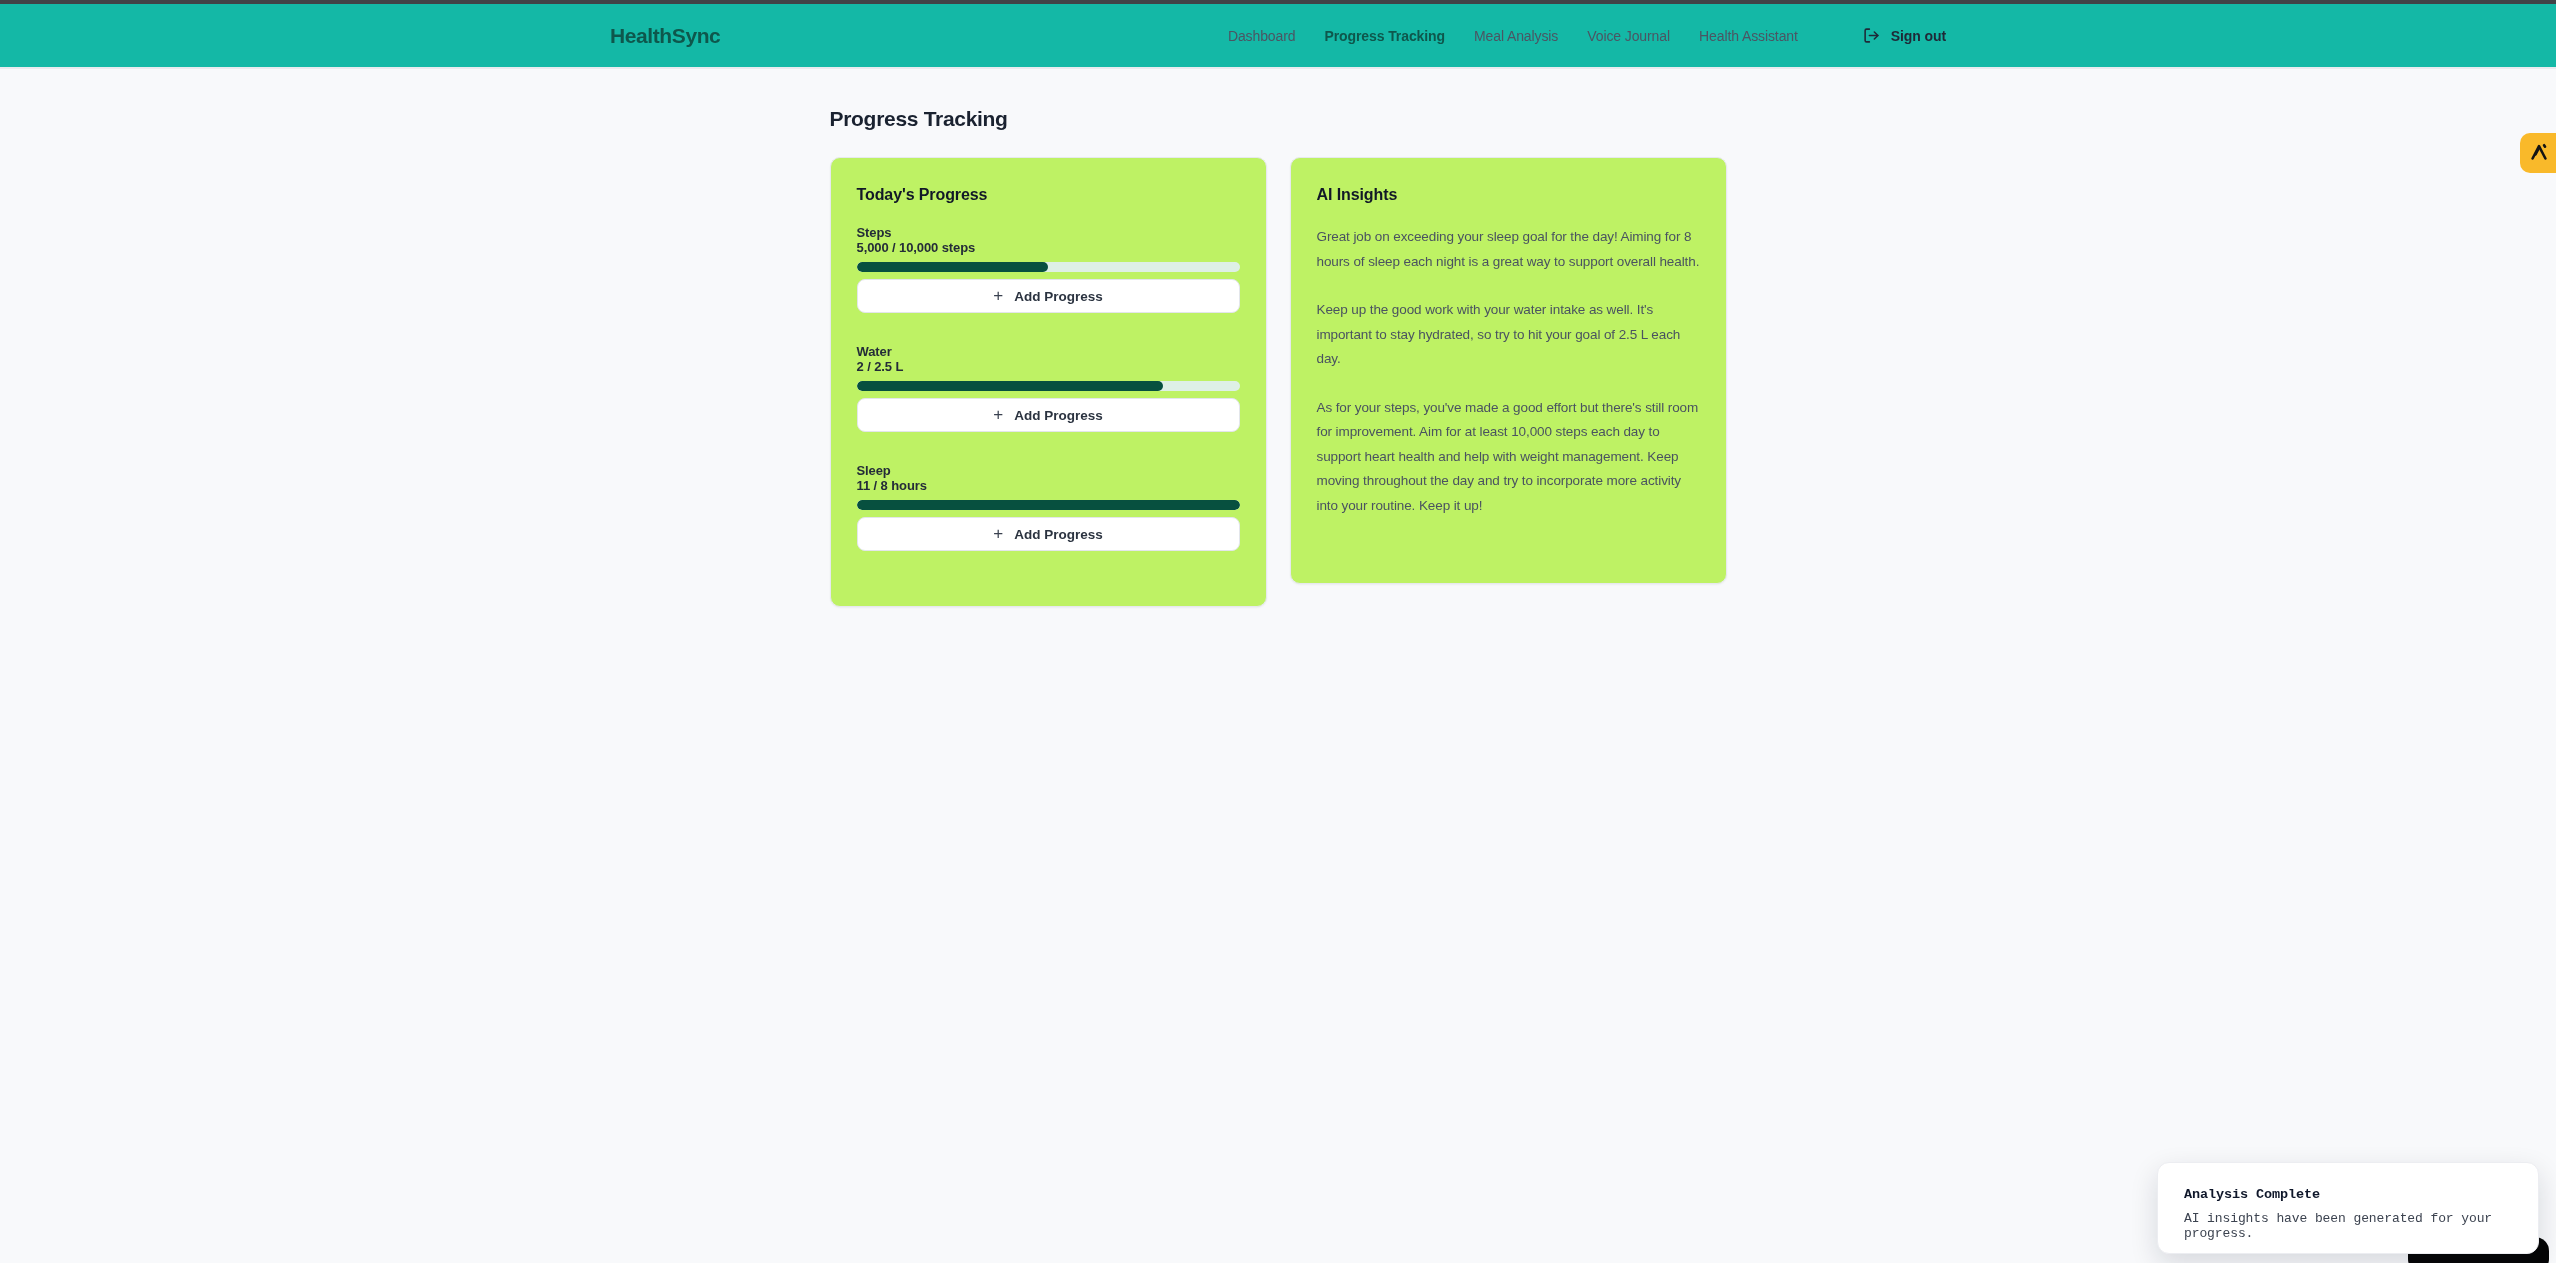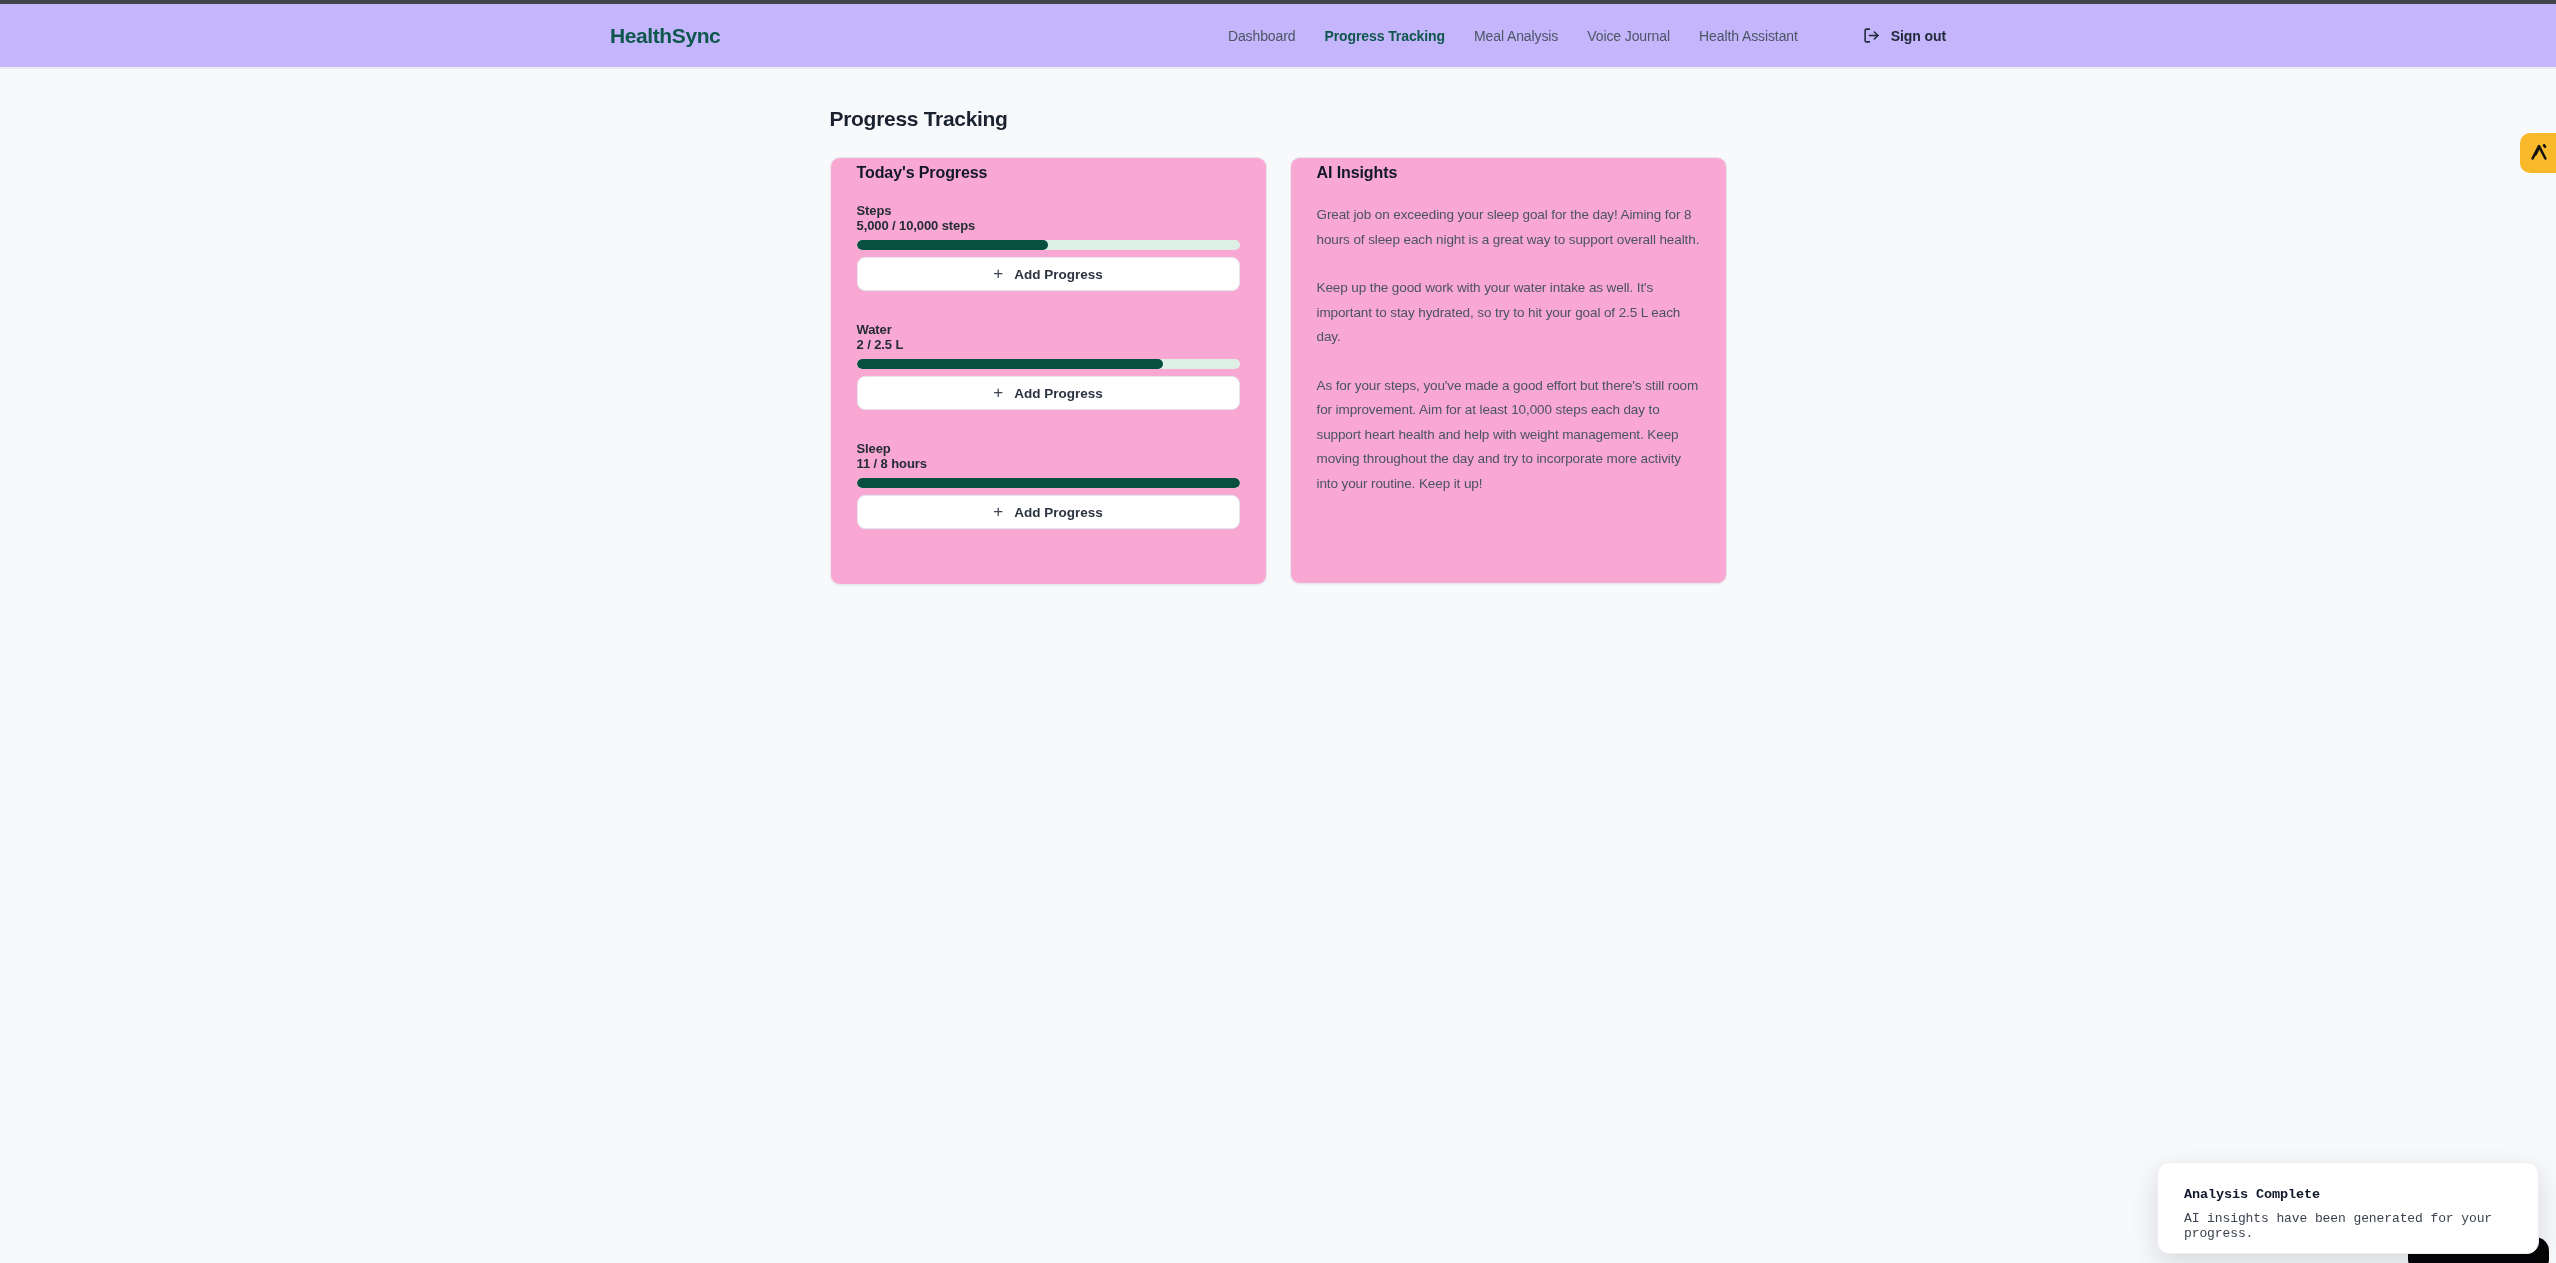--- a/index.html
+++ b/index.html
@@ -9,21 +9,21 @@
     background: #f8f9fb;
     letter-spacing: -0.1px;
     position: relative;
   }
 
   
   .top-strip { height: 4px; background: #414347; width: 100%; }
 
   
   .header {
-    background: #c4b5fd;
+    background: #14b8a6;
     height: 65px;
     border-bottom: 2px solid #e9ebef;
   }
   .header-inner {
     width: 1336px;
     margin: 0 auto;
     height: 100%;
     display: flex;
     align-items: center;
     justify-content: space-between;
@@ -62,25 +62,25 @@
     letter-spacing: -0.3px;
   }
   .cards {
     margin-top: 26px;
     display: grid;
     grid-template-columns: 437px 437px;
     gap: 23px;
     align-items: start;
   }
   .card {
-    background: #f9a8d4;
+    background: #bef264;
     border: 1px solid #e7e9ee;
     border-radius: 10px;
     box-shadow: 0 1px 2px rgba(16,24,40,0.05);
-    padding: 6px 26px 24px 26px;
+    padding: 28px 26px 24px 26px;
     min-height: 427px;
   }
   .card-title {
     font-size: 16px;
     font-weight: 700;
     color: #111827;
     margin-bottom: 21px;
   }
 
   

